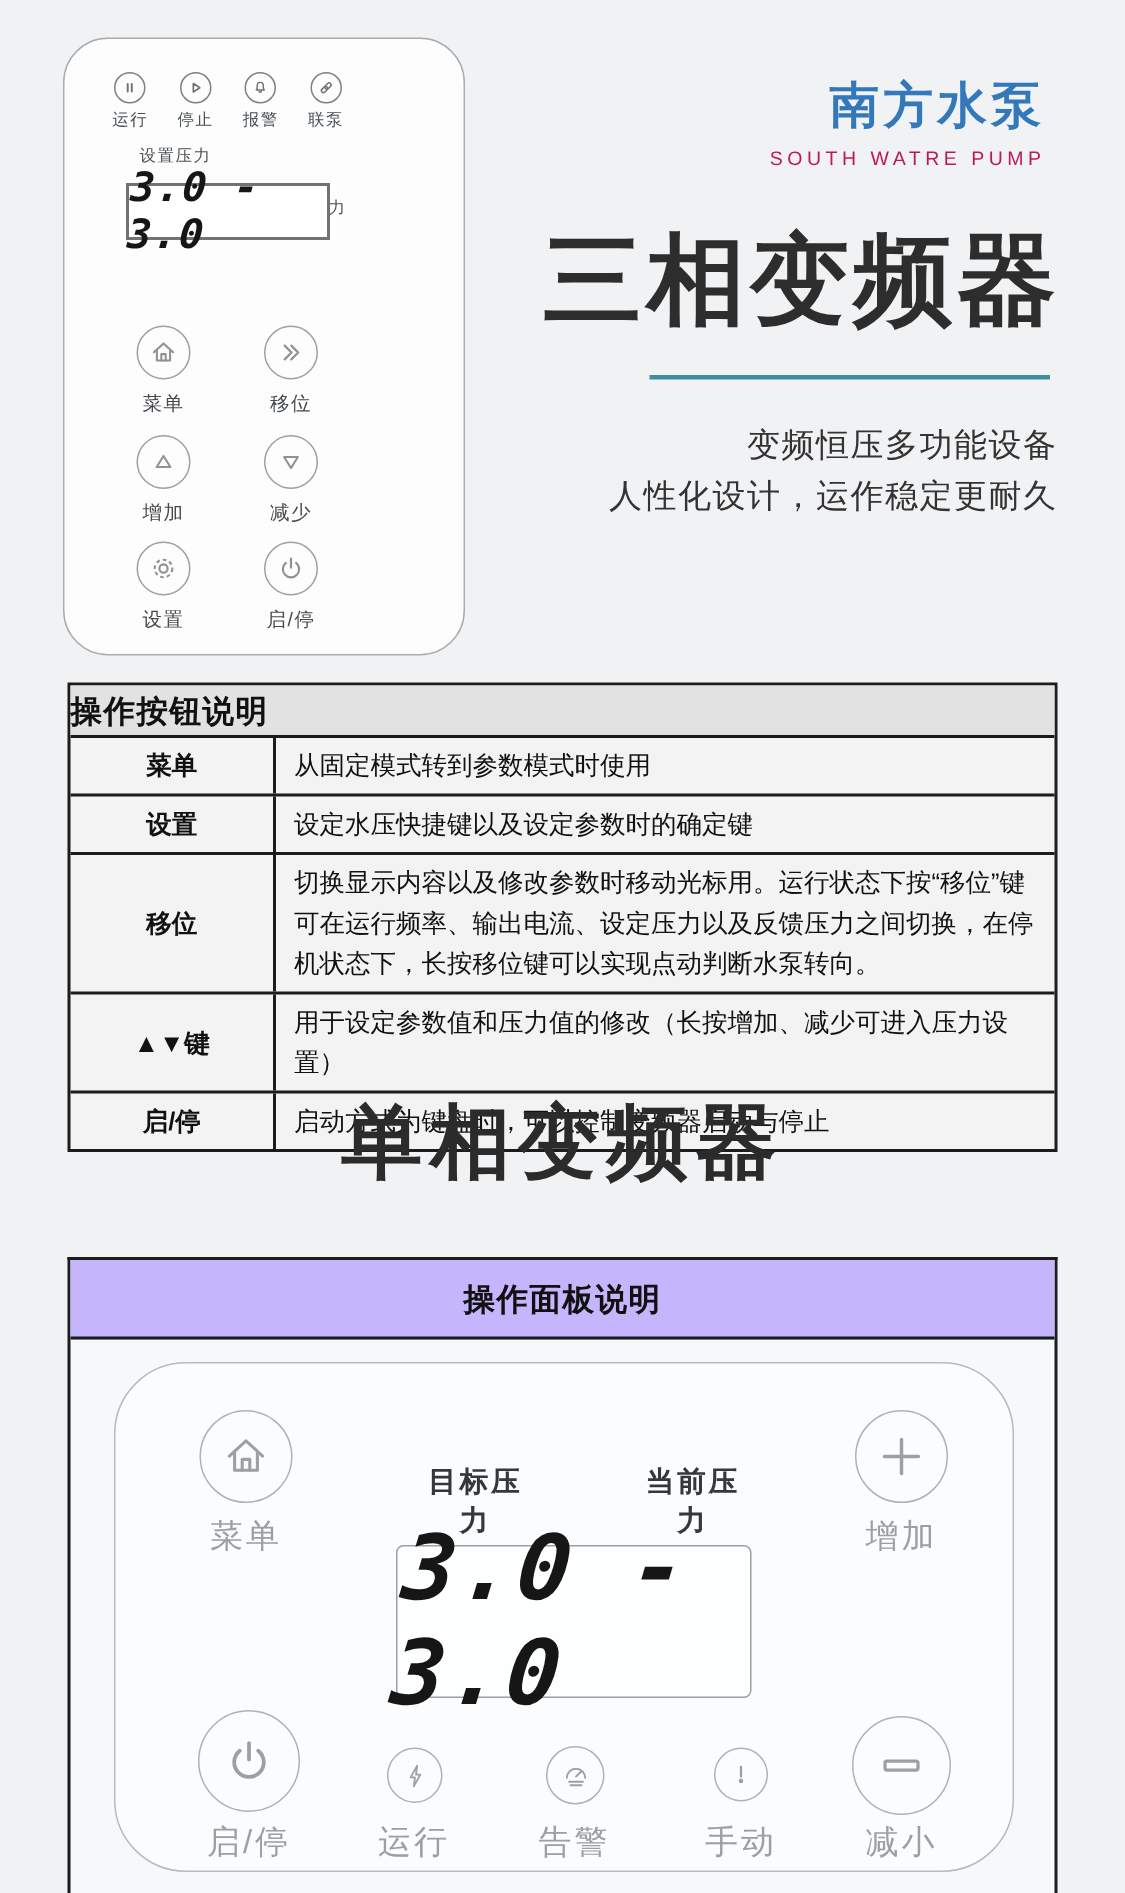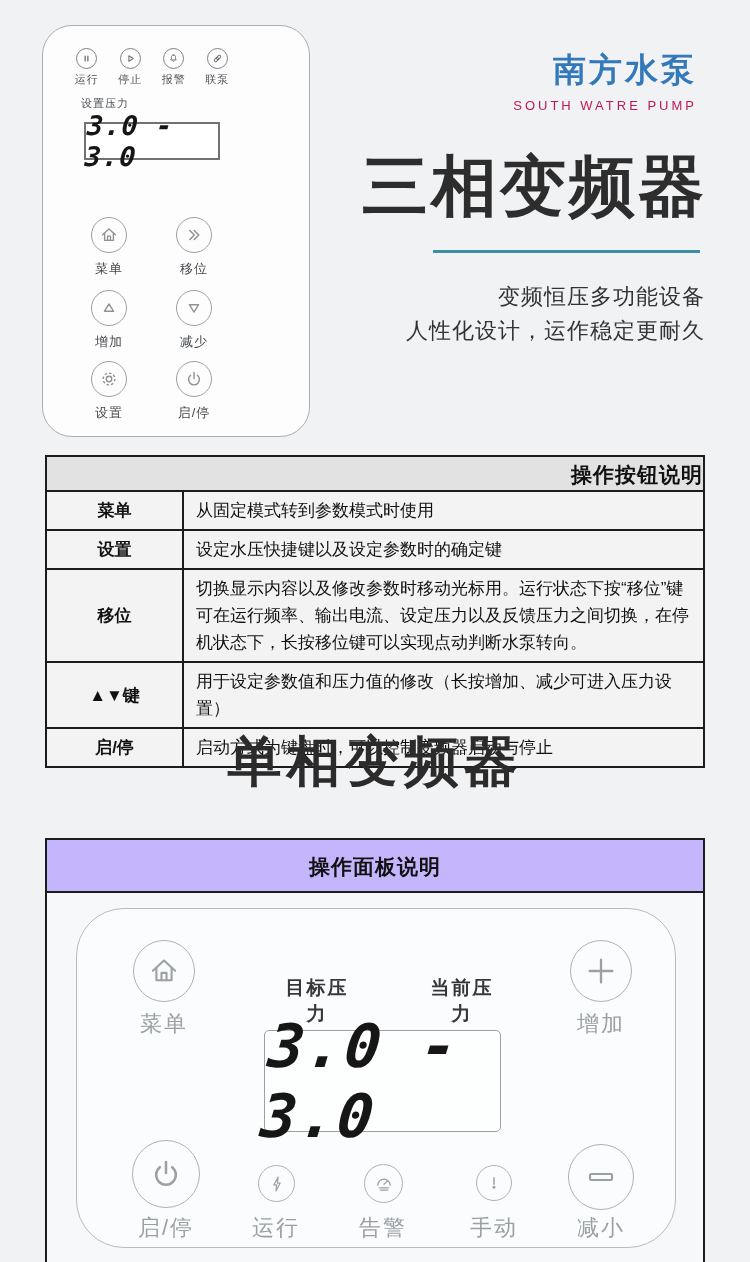--- a/index.html
+++ b/index.html
@@ -7,21 +7,21 @@
   .page { position:relative; width:750px; height:1262px; background:#f1f2f4; overflow:hidden; margin:0 auto; }
 
   
   .remote { position:absolute; left:42px; top:25px; width:268px; height:412px;
             background:#fdfdfe; border:1px solid #a9adb0; border-radius:30px; }
   .ind-row { position:absolute; left:22px; top:22px; width:174px; display:flex; justify-content:space-between; }
   .ind { width:44px; display:flex; flex-direction:column; align-items:center; gap:3px; }
   .ind-circle { width:21px; height:21px; border:1.2px solid #7d8184; border-radius:50%;
                 display:flex; align-items:center; justify-content:center; }
   .ind-label { font-size:11px; color:#4b5054; letter-spacing:1px; }
-  .plabel { position:absolute; top:70px; width:72px; text-align:left; font-size:11px; color:#4b5054; letter-spacing:1px; }
+  .plabel { position:absolute; top:70px; width:72px; text-align:center; font-size:11px; color:#4b5054; letter-spacing:1px; }
   .plabel.p1 { left:38px; } .plabel.p2 { left:128px;margin-top:35px; }
   .lcd-small { position:absolute; left:41px; top:96px; width:136px; height:38px; background:#fff;
                border:2px solid #6f7376; display:flex; align-items:center; justify-content:center; }
   .seg { font-family:"DejaVu Sans Mono",monospace; font-weight:bold; font-style:italic; color:#161616; }
   .lcd-small .seg { font-size:27px; letter-spacing:1px; transform:skewX(-4deg); }
   .rbtn { position:absolute; width:72px; display:flex; flex-direction:column; align-items:center; gap:7px; }
   .rbtn-c { width:36px; height:36px; border:1.3px solid #9aa0a3; border-radius:50%;
             display:flex; align-items:center; justify-content:center; background:#fdfdfe; }
   .rbtn-l { font-size:13px; color:#45494c; letter-spacing:1px; }
   .rb00{left:30px;top:191px;} .rb01{left:115px;top:191px;}
@@ -34,21 +34,21 @@
   .logo-en { margin-top:5px; font-size:13px; font-weight:500; color:#be185d; letter-spacing:3px; }
   .hero-title { position:absolute; right:43px; top:142px; font-size:66px; font-weight:900;
                 color:#2d2d2d; letter-spacing:3px; white-space:nowrap; }
   .hero-divider { position:absolute; left:433px; top:250px; width:267px; height:3px; background:#3e8fa2; }
   .hero-desc { position:absolute; right:45px; top:280px; text-align:right; font-size:22px;
                font-weight:500; color:#333; line-height:34px; letter-spacing:1px; }
 
   
   .btable { position:absolute; left:45px; top:455px; width:660px; border:2px solid #1c1c1c; background:#f3f3f3; }
   .btable-header { height:35px; line-height:35px; background:#e2e2e2; border-bottom:2px solid #1c1c1c;
-                   text-align:right; font-size:21px; font-weight:bold; color:#111; letter-spacing:1px; }
+                   text-align:left; font-size:21px; font-weight:bold; color:#111; letter-spacing:1px; }
   .trow { display:flex; border-bottom:2px solid #1c1c1c; }
   .trow:last-child { border-bottom:none; }
   .tkey { width:137px; flex:0 0 137px; border-right:2px solid #1c1c1c; display:flex;
           align-items:center; justify-content:center; font-size:17px; font-weight:bold; color:#111; }
   .tdesc { flex:1; padding:5px 12px; display:flex; align-items:center; font-size:17px;
            font-weight:500; color:#111; line-height:27px; }
   .rh { min-height:36px; } .rh-big { min-height:86px; }
 
   
   .h2-title { position:absolute; left:0; top:726px; width:750px; text-align:center;

